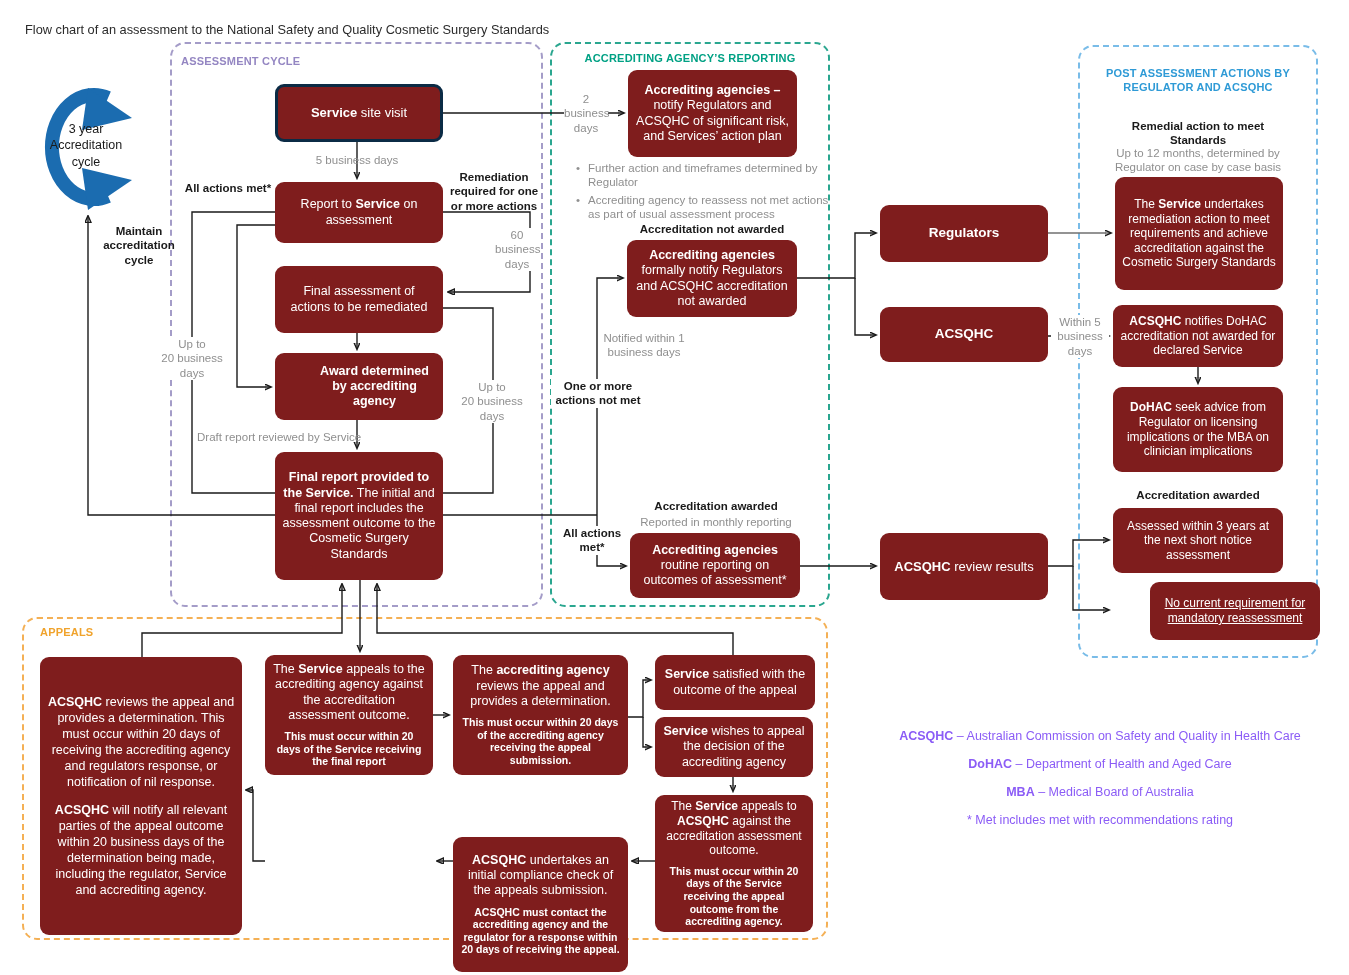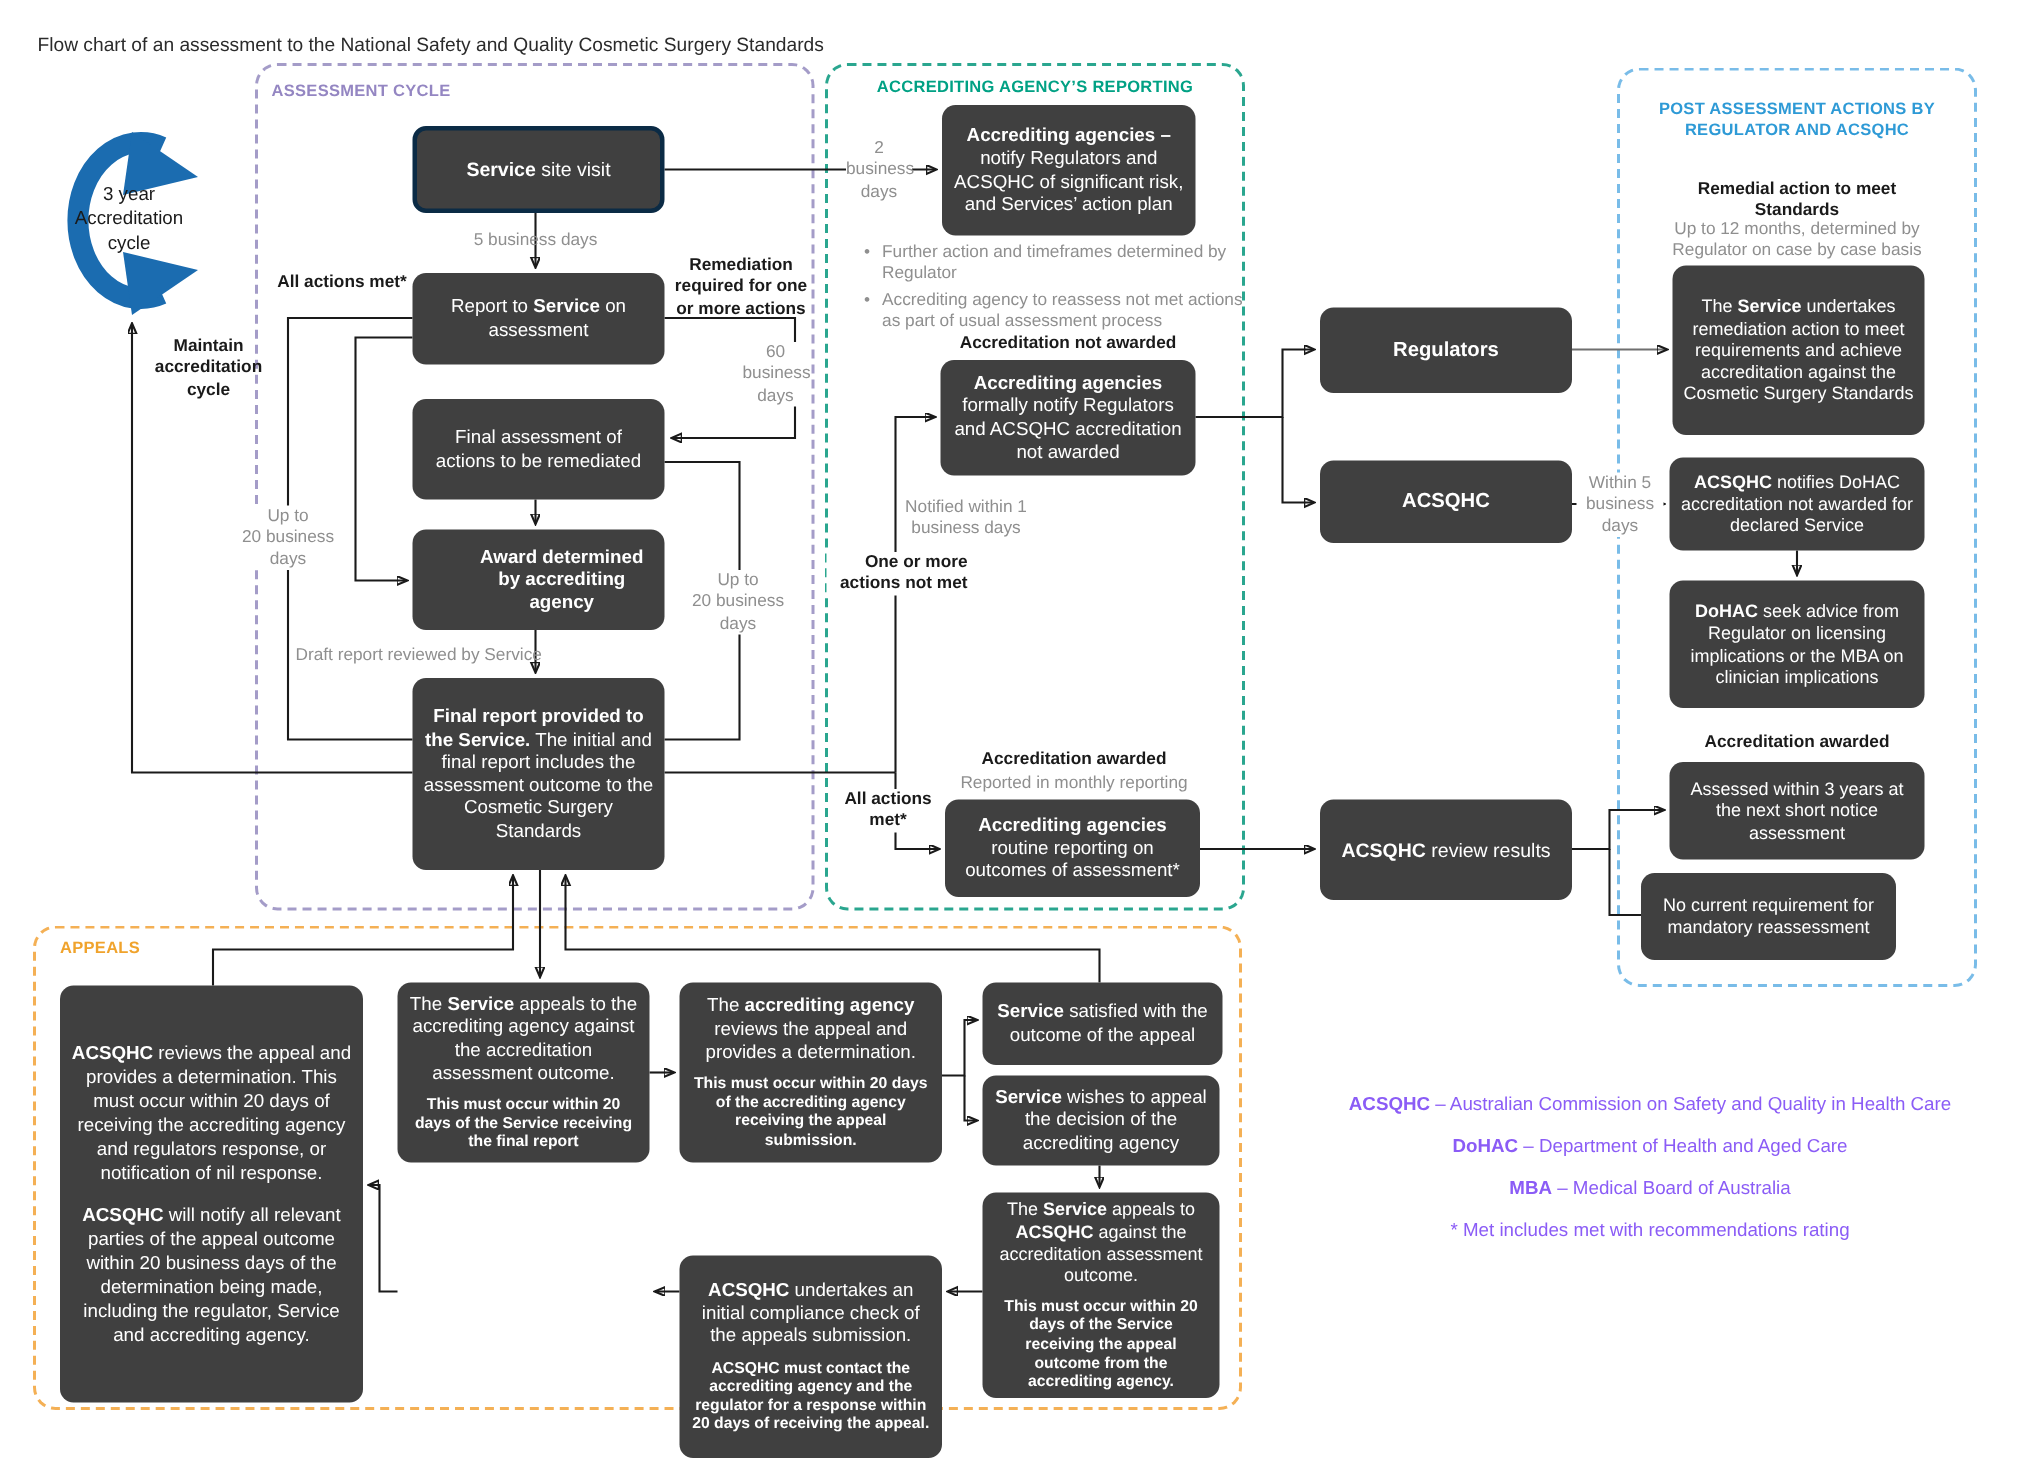--- a/index.html
+++ b/index.html
@@ -9,21 +9,21 @@
   .panel{position:absolute;border:2px dashed;border-radius:15px;box-sizing:border-box;background:transparent;}
   .panel.assessment{border-color:#A49CC8;}
   .panel.reporting{border-color:#2AA68F;}
   .panel.post{border-color:#79BCE8;}
   .panel.appeals{border-color:#F4B055;}
   .panel-title{position:absolute;font-size:11px;font-weight:bold;letter-spacing:.2px;}
   .pt-assessment{color:#9486C2;}
   .pt-reporting{color:#00A184;text-align:center;}
   .pt-post{color:#2E9AD6;text-align:center;white-space:pre-line;line-height:1.3;}
   .pt-appeals{color:#F0A32C;}
-  .box{position:absolute;background:#404040;color:#fff;border-radius:9px;display:flex;
+  .box{position:absolute;background:#7f1d1d;color:#fff;border-radius:9px;display:flex;
        flex-direction:column;align-items:center;justify-content:center;text-align:center;
        padding:3px 7px;box-sizing:border-box;font-size:12.5px;line-height:1.22;}
   .box b{font-weight:bold;}
   .box .sub{font-size:10.5px;font-weight:bold;margin-top:7px;line-height:1.2;}
   .box .para2{margin-top:12px;}
   .lbl{position:absolute;text-align:center;}
   .cond{font-weight:bold;color:#1a1a1a;font-size:11.5px;line-height:1.25;}
   .time{color:#8F8F8F;font-size:11.5px;line-height:1.25;}
   .pre{white-space:pre-line;}
   .bg{background:#fff;}
@@ -146,21 +146,21 @@
   </div>
   <div class="box" style="left:1113px;top:305px;width:170px;height:62px;font-size:12px;">
     <span><b>ACSQHC</b> notifies DoHAC accreditation not awarded for declared Service</span>
   </div>
   <div class="box" style="left:1113px;top:387px;width:170px;height:85px;font-size:12px;">
     <span><b>DoHAC</b> seek advice from Regulator on licensing implications or the MBA on clinician implications</span>
   </div>
   <div class="box" style="left:1113px;top:508px;width:170px;height:65px;font-size:12px;">
     <span>Assessed within 3 years at the next short notice assessment</span>
   </div>
-  <div class="box" style="left:1094px;top:582px;width:170px;height:58px;font-size:12px;">
+  <div class="box" style="left:1150px;top:582px;width:170px;height:58px;font-size:12px;text-decoration:underline;">
     <span>No current requirement for mandatory reassessment</span>
   </div>
 
   <div class="box" style="left:40px;top:657px;width:202px;height:278px;font-size:12.5px;line-height:1.28;">
     <span><b>ACSQHC</b> reviews the appeal and provides a determination. This must occur within 20 days of receiving the accrediting agency and regulators response, or notification of nil response.</span>
     <span class="para2"><b>ACSQHC</b> will notify all relevant parties of the appeal outcome within 20 business days of the determination being made, including the regulator, Service and accrediting agency.</span>
   </div>
   <div class="box" style="left:265px;top:655px;width:168px;height:120px;">
     <span>The <b>Service</b> appeals to the accrediting agency against the accreditation assessment outcome.</span>
     <span class="sub">This must occur within 20 days of the Service receiving the final report</span>
@@ -213,21 +213,21 @@
     </div>
     <div class="bullet-row">
       <span>•</span>
       <span>Accrediting agency to reassess not met actions as part of usual assessment process</span>
     </div>
   </div>
 
   <div class="lbl cond" style="left:627px;top:222px;width:170px;">Accreditation not awarded</div>
   <div class="lbl time pre" style="left:602px;top:331px;width:84px;">Notified within 1
 business days</div>
-  <div class="lbl cond pre bg" style="left:551px;top:368px;width:94px;text-align:right;">One or more
+  <div class="lbl cond pre bg" style="left:551px;top:379px;width:94px;">One or more
 actions not met</div>
   <div class="lbl cond" style="left:630px;top:499px;width:172px;">Accreditation awarded</div>
   <div class="lbl time" style="left:630px;top:515px;width:172px;">Reported in monthly reporting</div>
   <div class="lbl cond pre bg" style="left:562px;top:526px;width:60px;">All actions
 met*</div>
   <div class="lbl time pre bg" style="left:1051px;top:315px;width:58px;">Within 5
 business
 days</div>
   <div class="lbl cond pre" style="left:1108px;top:119px;width:180px;">Remedial action to meet
 Standards</div>

